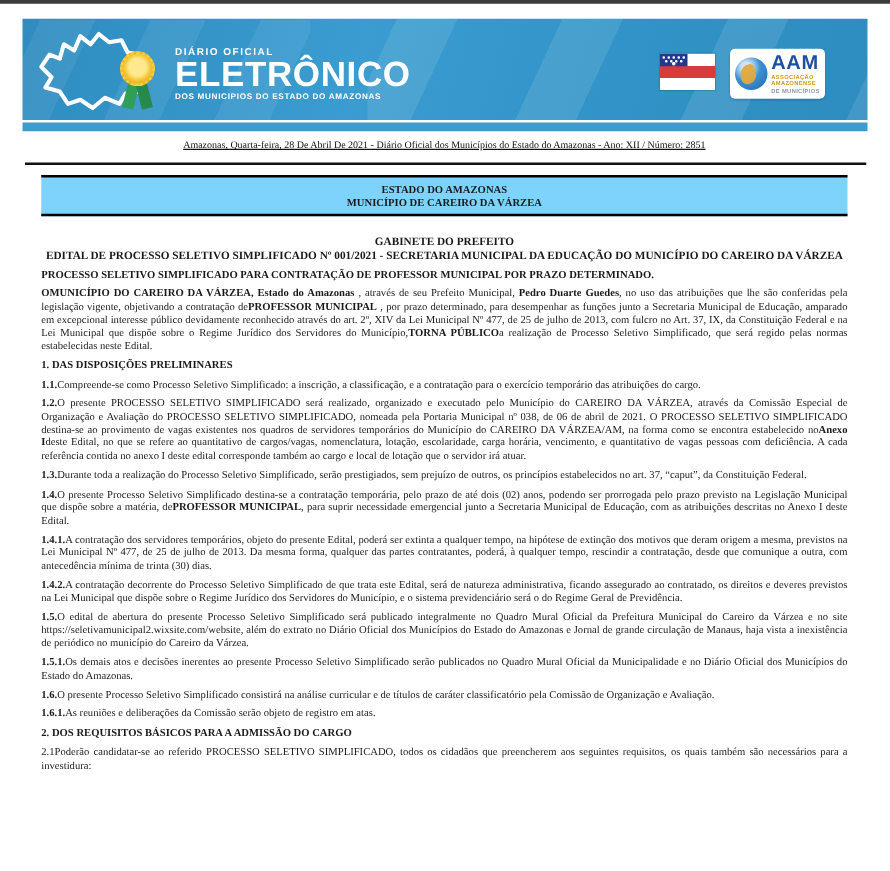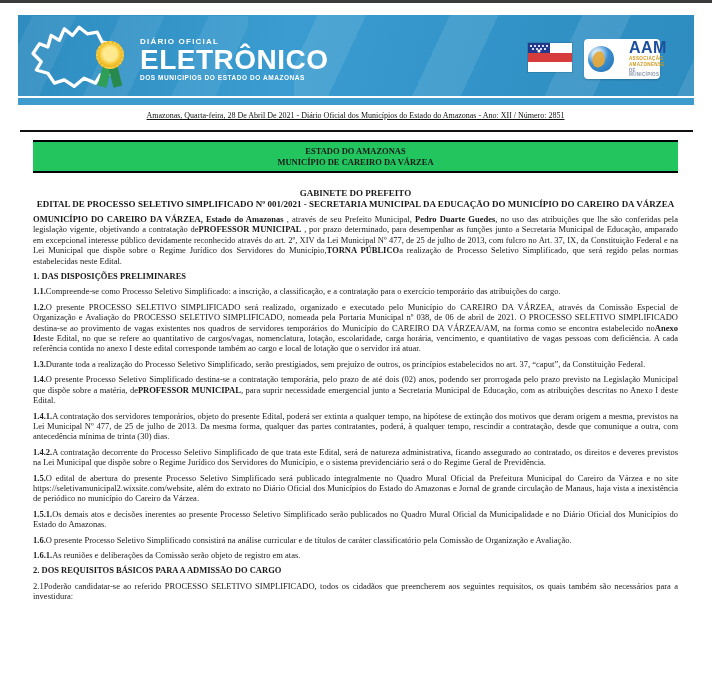--- a/index.html
+++ b/index.html
@@ -49,30 +49,30 @@
   .flag-canton{position:absolute;left:0;top:0;width:22px;height:10px;background:#22398c;}
   .flag-canton i{position:absolute;left:2px;top:2px;width:1.6px;height:1.6px;border-radius:50%;background:#fff;
     box-shadow:4px 0 #fff,8px 0 #fff,12px 0 #fff,16px 0 #fff,2px 3px #fff,6px 3px #fff,10px 3px #fff,14px 3px #fff,8px 5px 0 .4px #fff;}
 
   .aam-card{position:absolute;left:566px;top:24px;width:76px;height:40px;background:#fff;border-radius:4px;
     display:flex;align-items:center;padding:0 4px;box-sizing:border-box;box-shadow:0 1px 2px rgba(0,0,0,.2);}
   .aam-globe{position:relative;flex:0 0 26px;width:26px;height:26px;border-radius:50%;
     background:radial-gradient(circle at 35% 30%, #cfe3f5 0 16%, #3c8fd0 45%, #1f6cae 100%);}
   .aam-globe:after{content:"";position:absolute;left:4px;top:6px;width:13px;height:15px;background:#e3a93c;
     border-radius:70% 30% 60% 40%;transform:rotate(-18deg);opacity:.95;}
-  .aam-text{margin-left:15px;line-height:1;font-family:"Liberation Sans",sans-serif;}
+  .aam-text{margin-left:3px;line-height:1;font-family:"Liberation Sans",sans-serif;}
   .aam-acronym{font-size:16px;font-weight:bold;color:#1d4f9e;letter-spacing:.5px;}
   .aam-line{font-size:4.6px;font-weight:bold;color:#cf9a1f;letter-spacing:.3px;margin-top:1px;}
   .aam-line.muted{color:#8a97ad;}
 
   
   .page{position:relative;padding:111px 34px 0 33px;width:645px;}
   .dateline{text-align:center;font-size:8px;line-height:10px;color:#111;text-decoration:underline;}
   hr.sep{border:none;border-top:2px solid #111;margin:9px 0 0 -13px;width:673px;}
-  .state-box{margin-top:8px;background:#22c55e;border-top:2px solid #000;border-bottom:2px solid #000;
+  .state-box{margin-top:8px;background:#7dd3fc;border-top:2px solid #000;border-bottom:2px solid #000;
     text-align:center;font-weight:bold;font-size:8.5px;line-height:11px;padding:4px 0 3px 0;}
   .doc-header{margin-top:15px;text-align:center;font-weight:bold;font-size:9px;line-height:10.5px;}
   .doc-body{margin-top:1px;}
   .doc-body p.para{margin:5px 0;font-size:8.5px;line-height:10.4px;text-align:justify;}
   .doc-body p.heading{text-align:left;font-weight:bold;}
 </style>
 </head>
 <body>
 
 <div class="top-rule"></div>
@@ -123,20 +123,21 @@
     <div>ESTADO DO AMAZONAS</div>
     <div>MUNICÍPIO DE CAREIRO DA VÁRZEA</div>
   </div>
 
   <div class="doc-header">
     <div>GABINETE DO PREFEITO</div>
     <div>EDITAL DE PROCESSO SELETIVO SIMPLIFICADO Nº 001/2021 - SECRETARIA MUNICIPAL DA EDUCAÇÃO DO MUNICÍPIO DO CAREIRO DA VÁRZEA</div>
   </div>
 
   <div class="doc-body">
+      <p class="para"><b>PROCESSO SELETIVO SIMPLIFICADO PARA CONTRATAÇÃO DE PROFESSOR MUNICIPAL POR PRAZO DETERMINADO.</b></p>
       <p class="para"><b>O</b><b>MUNICÍPIO DO CAREIRO DA VÁRZEA, Estado do Amazonas</b><span> , através de seu Prefeito Municipal, </span><b>Pedro Duarte Guedes</b><span>, no uso das atribuições que lhe são conferidas pela legislação vigente, objetivando a contratação de</span><b>PROFESSOR MUNICIPAL</b><span> , por prazo determinado, para desempenhar as funções junto a Secretaria Municipal de Educação, amparado em excepcional interesse público devidamente reconhecido através do art. 2º, XIV da Lei Municipal Nº 477, de 25 de julho de 2013, com fulcro no Art. 37, IX, da Constituição Federal e na Lei Municipal que dispõe sobre o Regime Jurídico dos Servidores do Município,</span><b>TORNA PÚBLICO</b><span>a realização de Processo Seletivo Simplificado, que será regido pelas normas estabelecidas neste Edital.</span></p>
       <p class="para heading"><b>1. DAS DISPOSIÇÕES PRELIMINARES</b></p>
       <p class="para"><b>1.1.</b><span>Compreende-se como Processo Seletivo Simplificado: a inscrição, a classificação, e a contratação para o exercício temporário das atribuições do cargo.</span></p>
       <p class="para"><b>1.2.</b><span>O presente PROCESSO SELETIVO SIMPLIFICADO será realizado, organizado e executado pelo Município do CAREIRO DA VÁRZEA, através da Comissão Especial de Organização e Avaliação do PROCESSO SELETIVO SIMPLIFICADO, nomeada pela Portaria Municipal nº 038, de 06 de abril de 2021. O PROCESSO SELETIVO SIMPLIFICADO destina-se ao provimento de vagas existentes nos quadros de servidores temporários do Município do CAREIRO DA VÁRZEA/AM, na forma como se encontra estabelecido no</span><b>Anexo I</b><span>deste Edital, no que se refere ao quantitativo de cargos/vagas, nomenclatura, lotação, escolaridade, carga horária, vencimento, e quantitativo de vagas pessoas com deficiência. A cada referência contida no anexo I deste edital corresponde também ao cargo e local de lotação que o servidor irá atuar.</span></p>
       <p class="para"><b>1.3.</b><span>Durante toda a realização do Processo Seletivo Simplificado, serão prestigiados, sem prejuízo de outros, os princípios estabelecidos no art. 37, “caput”, da Constituição Federal.</span></p>
       <p class="para"><b>1.4.</b><span>O presente Processo Seletivo Simplificado destina-se a contratação temporária, pelo prazo de até dois (02) anos, podendo ser prorrogada pelo prazo previsto na Legislação Municipal que dispõe sobre a matéria, de</span><b>PROFESSOR MUNICIPAL</b><span>, para suprir necessidade emergencial junto a Secretaria Municipal de Educação, com as atribuições descritas no Anexo I deste Edital.</span></p>
       <p class="para"><b>1.4.1.</b><span>A contratação dos servidores temporários, objeto do presente Edital, poderá ser extinta a qualquer tempo, na hipótese de extinção dos motivos que deram origem a mesma, previstos na Lei Municipal Nº 477, de 25 de julho de 2013. Da mesma forma, qualquer das partes contratantes, poderá, à qualquer tempo, rescindir a contratação, desde que comunique a outra, com antecedência mínima de trinta (30) dias.</span></p>
       <p class="para"><b>1.4.2.</b><span>A contratação decorrente do Processo Seletivo Simplificado de que trata este Edital, será de natureza administrativa, ficando assegurado ao contratado, os direitos e deveres previstos na Lei Municipal que dispõe sobre o Regime Jurídico dos Servidores do Município, e o sistema previdenciário será o do Regime Geral de Previdência.</span></p>
       <p class="para"><b>1.5.</b><span>O edital de abertura do presente Processo Seletivo Simplificado será publicado integralmente no Quadro Mural Oficial da Prefeitura Municipal do Careiro da Várzea e no site https://seletivamunicipal2.wixsite.com/website, além do extrato no Diário Oficial dos Municípios do Estado do Amazonas e Jornal de grande circulação de Manaus, haja vista a inexistência de periódico no município do Careiro da Várzea.</span></p>
       <p class="para"><b>1.5.1.</b><span>Os demais atos e decisões inerentes ao presente Processo Seletivo Simplificado serão publicados no Quadro Mural Oficial da Municipalidade e no Diário Oficial dos Municípios do Estado do Amazonas.</span></p>

